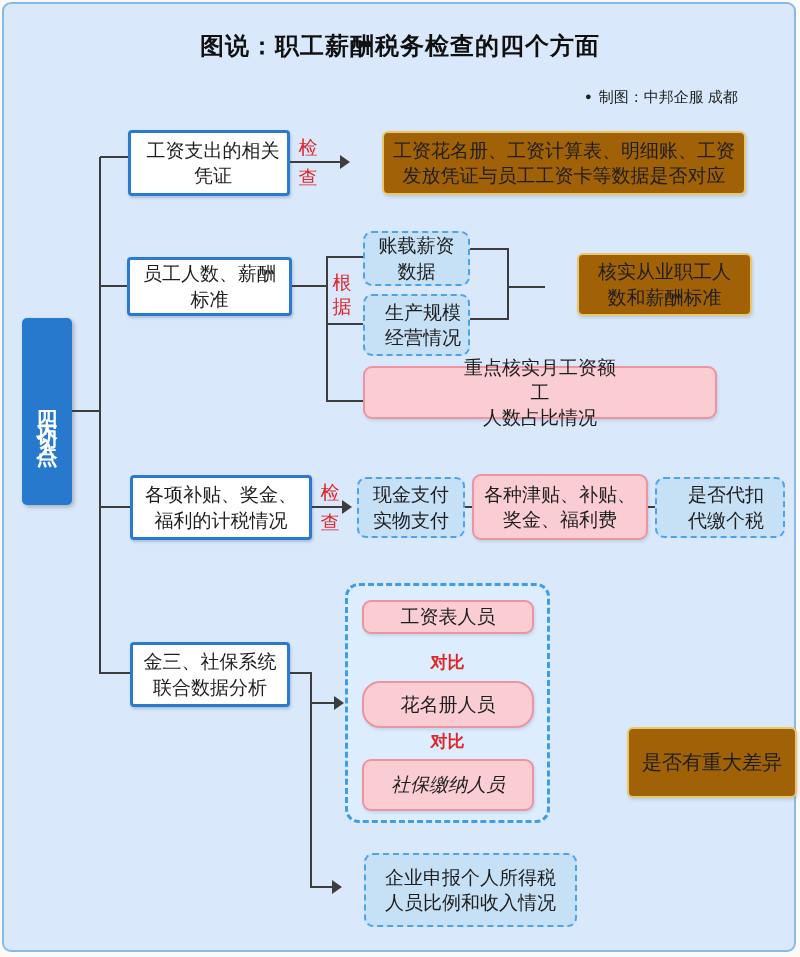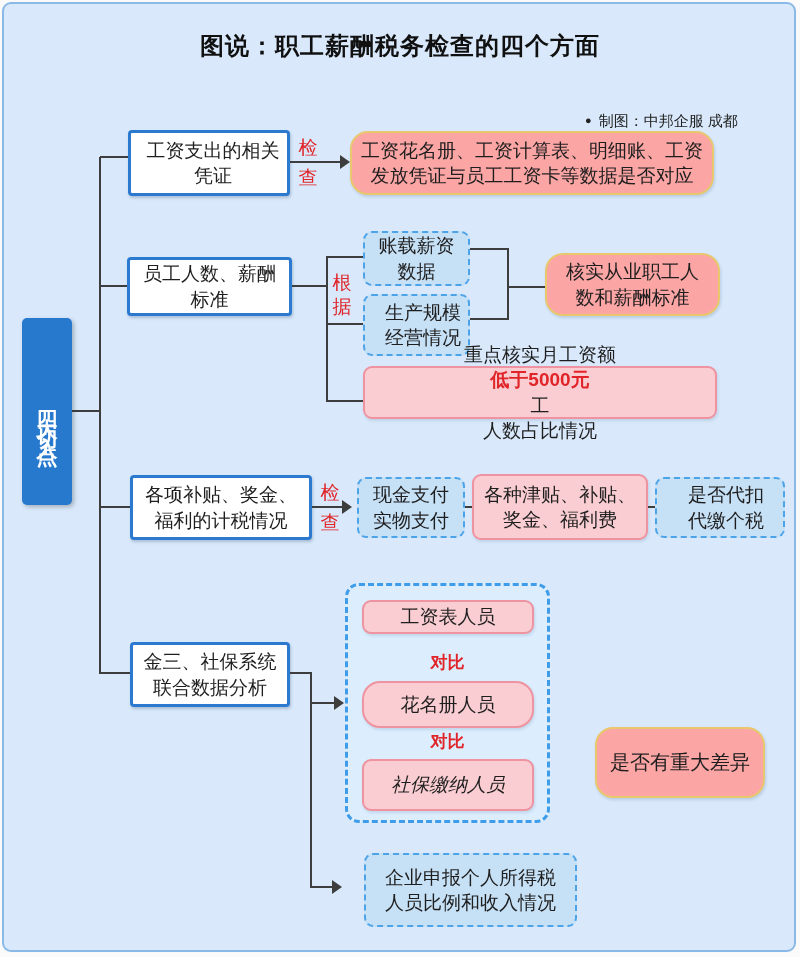--- a/index.html
+++ b/index.html
@@ -2,32 +2,32 @@
 <html><head>
 <meta charset="utf-8">
 <style>
   html,body{margin:0;padding:0;background:#fafafa;}
   body{width:800px;height:957px;position:relative;overflow:hidden;
        font-family:"Liberation Sans","DejaVu Sans",sans-serif;}
   .panel{position:absolute;left:2px;top:2px;width:790px;height:946px;
          background:#d9e9fb;border:2px solid #8ab9e8;border-radius:9px;}
   .title{position:absolute;top:30px;left:0;width:100%;text-align:center;
          font-size:24px;font-weight:bold;color:#101010;letter-spacing:1px;}
-  .credit{position:absolute;top:88px;left:585px;font-size:15px;color:#222;margin-top:24px;}
+  .credit{position:absolute;top:88px;left:585px;font-size:15px;color:#222;}
   .credit .bullet{font-size:11px;vertical-align:2px;margin-right:7px;}
   .line{position:absolute;background:#3d3d3d;}
   .arrow{position:absolute;width:0;height:0;border-top:7px solid transparent;
          border-bottom:7px solid transparent;border-left:10px solid #3d3d3d;}
   .box{position:absolute;display:flex;align-items:center;justify-content:center;
        text-align:center;font-size:19px;line-height:1.32;color:#1e1e1e;
        white-space:pre-line;box-sizing:border-box;padding:2px 4px;}
   .node{background:#ffffff;border:3px solid #2c7ad0;border-radius:4px;
         box-shadow:1px 2px 3px rgba(50,80,120,.28);}
-  .yellow{background:#fca5a5;border:2px solid #e9c76d;border-radius:18px;
-          box-shadow:1px 2px 3px rgba(50,80,120,.18);}
+  .yellow{background:#a16207;border:2px solid #e9c76d;border-radius:6px;
+          box-shadow:1px 2px 3px rgba(50,80,120,.18);margin-left:32px;}
   .bluebox{background:#c6e0f6;border:2px dashed #4da3e8;border-radius:9px;}
   .pinkbox{background:#f9cdd2;border:2px solid #ef93a0;border-radius:9px;
            box-shadow:1px 2px 3px rgba(50,80,120,.15);}
   .container{position:absolute;left:345px;top:583px;width:205px;height:240px;
              background:#dceefe;border:3px dashed #3f9ce8;border-radius:14px;
              box-sizing:border-box;}
   .edge{position:absolute;width:26px;height:24px;text-align:center;
         color:#e02428;font-size:19px;line-height:24px;}
   .vs{position:absolute;left:345px;width:205px;text-align:center;
       color:#e02428;font-size:17px;font-weight:bold;}
@@ -74,21 +74,21 @@
 <div class="box bluebox" style="left:363px;top:231px;width:107px;height:55px;">账载薪资
 数据</div>
 <div class="box bluebox" style="left:363px;top:294px;width:107px;height:62px;padding-left:17px;">生产规模
 经营情况</div>
 <div class="line" style="left:470px;top:248px;width:37px;height:2px;"></div>
 <div class="line" style="left:470px;top:318px;width:37px;height:2px;"></div>
 <div class="line" style="left:507px;top:248px;width:2px;height:72px;"></div>
 <div class="line" style="left:509px;top:286px;width:36px;height:2px;"></div>
 <div class="box yellow" style="left:545px;top:253px;width:175px;height:63px;">核实从业职工人
 数和薪酬标准</div>
-<div class="box pinkbox" style="left:363px;top:366px;width:354px;height:53px;flex-direction:column;"><span>重点核实月工资额</span><span class="em-red">低于5000元</span><span>工
+<div class="box pinkbox" style="left:363px;top:366px;width:354px;height:53px;flex-direction:column;"><span>重点核实月工资额</span><span>工
 人数占比情况</span></div>
 
 <div class="line" style="left:100px;top:506px;width:30px;height:2px;"></div>
 <div class="box node" style="left:130px;top:475px;width:182px;height:65px;">各项补贴、奖金、
 福利的计税情况</div>
 <div class="line" style="left:312px;top:506px;width:32px;height:2px;"></div>
 <div class="arrow" style="left:342px;top:500px;"></div>
 <div class="edge" style="left:317px;top:481px;">检</div>
 <div class="edge" style="left:317px;top:511px;">查</div>
 <div class="box bluebox" style="left:357px;top:477px;width:108px;height:61px;">现金支付

